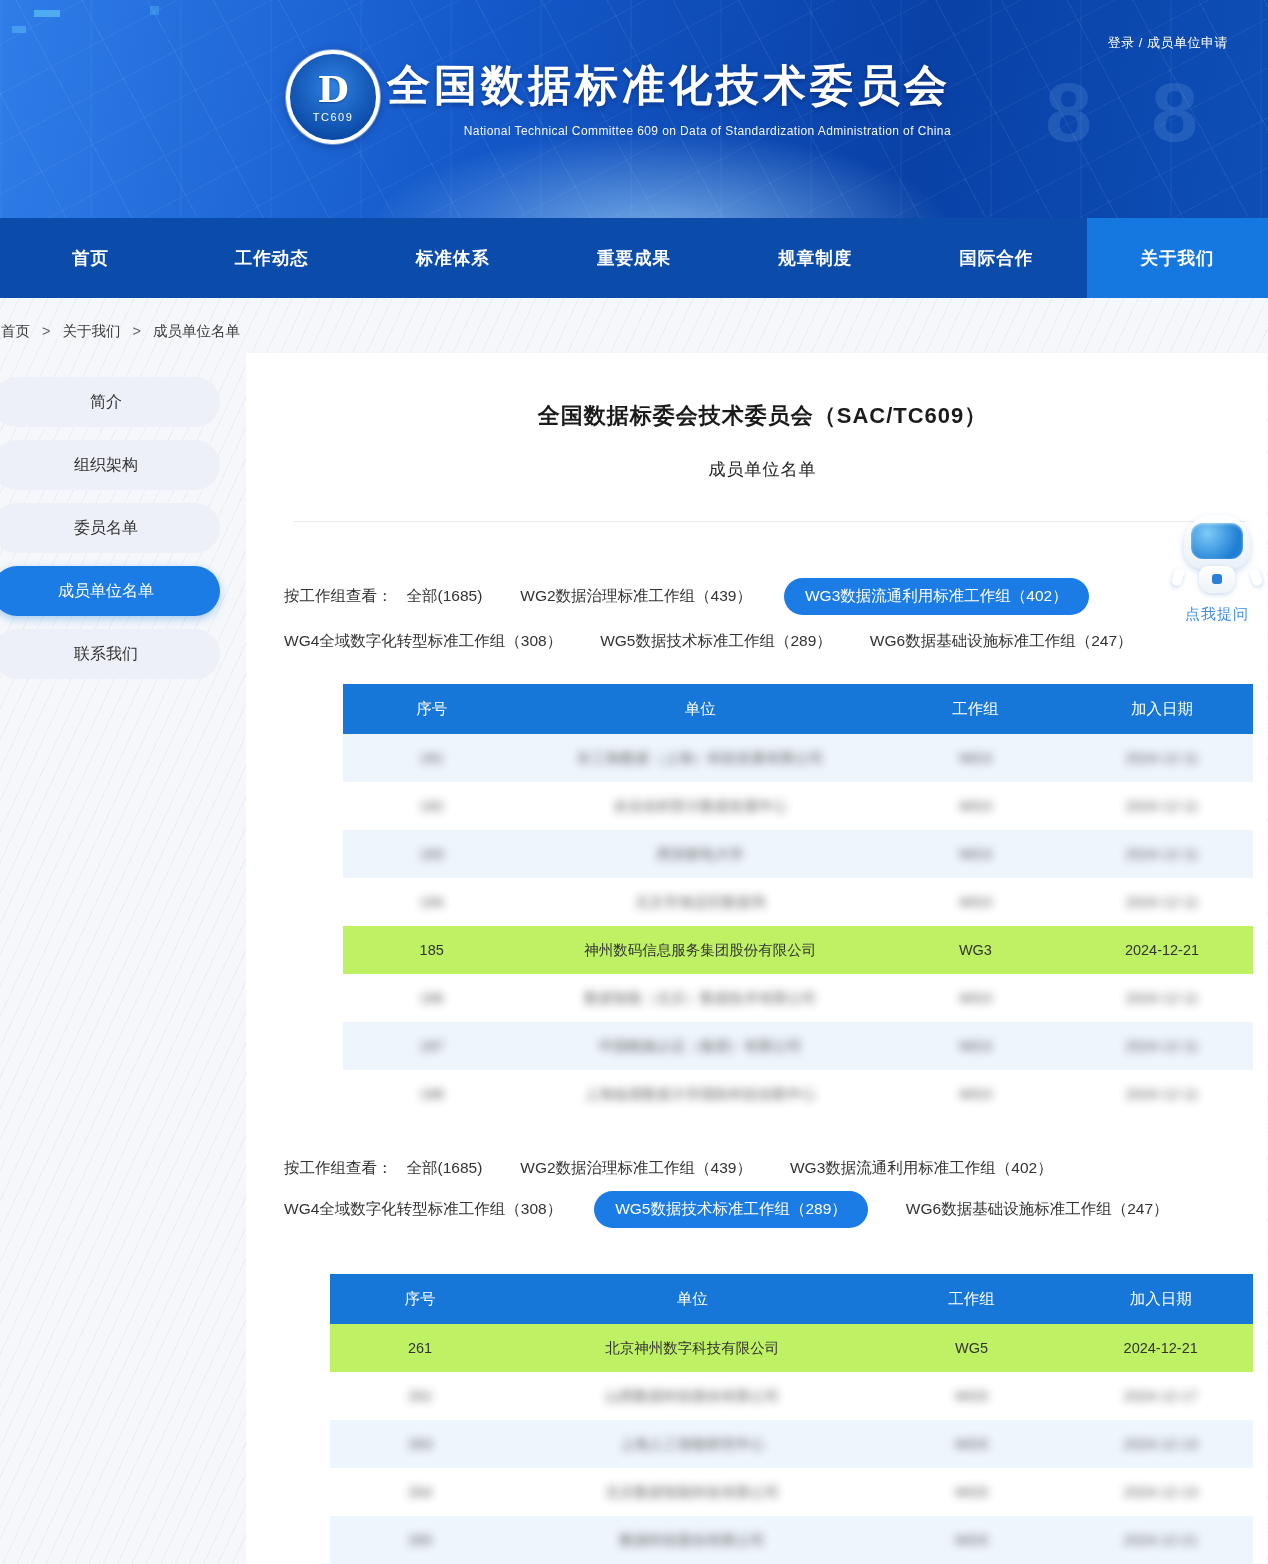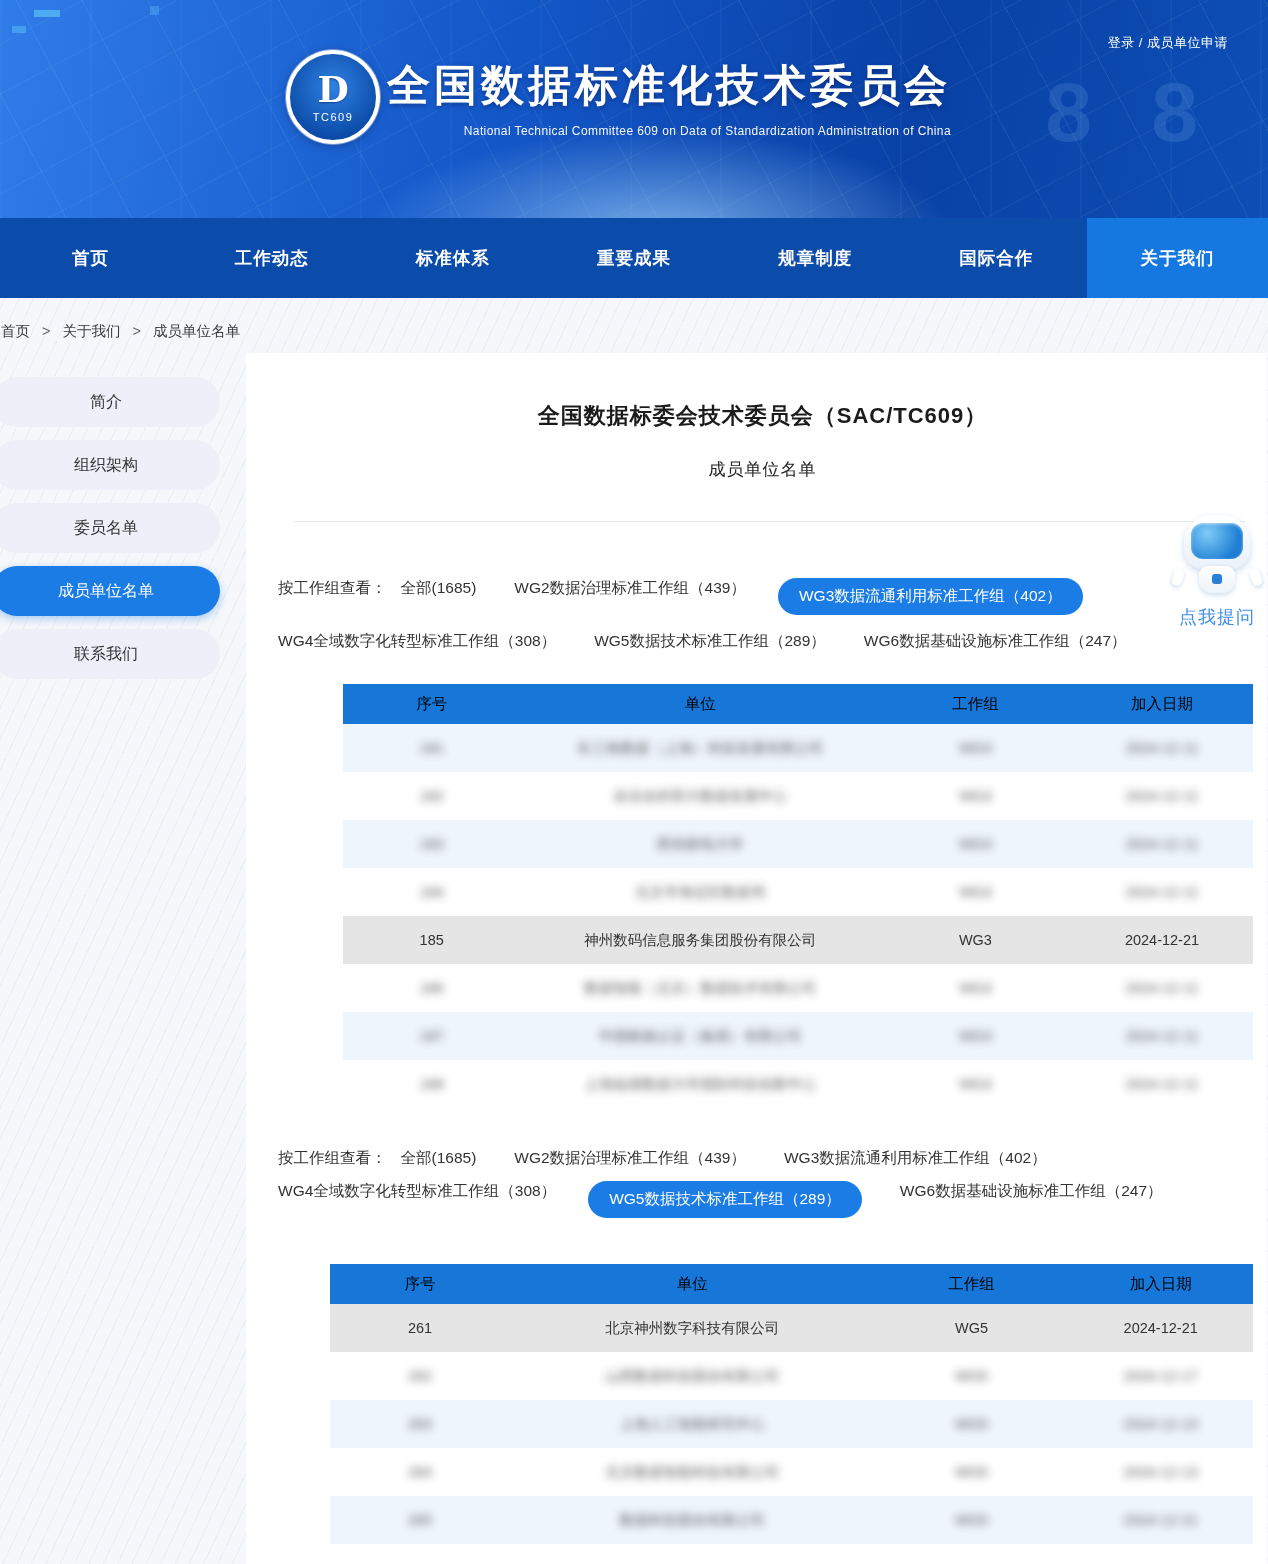--- a/index.html
+++ b/index.html
@@ -105,46 +105,46 @@
   }
   .mascot-body {
     width:36px; height:27px; margin:-3px auto 0; position:relative;
     background:linear-gradient(180deg,#ffffff,#edf3fa);
     border-radius:9px 9px 13px 13px; box-shadow:0 2px 5px rgba(90,140,200,.3);
   }
   .mascot-badge { position:absolute; left:13px; top:8px; width:10px; height:10px; border-radius:3px; background:#2a7fd8; }
   .mascot-arm { position:absolute; top:2px; width:10px; height:18px; border-radius:6px; background:#fff; box-shadow:0 2px 4px rgba(90,140,200,.3); }
   .arm-l { left:-26px; transform:rotate(18deg); }
   .arm-r { right:-26px; transform:rotate(-18deg); }
-  .assistant-label { margin-top:12px; font-size:18px; color:#3e8ee6; letter-spacing:1px; }
-
-  
-  .filter-line { display:flex; margin-left:6px; font-size:15.5px; color:#333; }
+  .assistant-label { margin-top:12px; font-size:15px; color:#3e8ee6; letter-spacing:1px; }
+
+  
+  .filter-line { display:flex; align-items:center; margin-left:12px; font-size:15.5px; color:#333; }
   .fl-1a { margin-top:56px; }
   .fl-1b { margin-top:16px; }
   .fl-2a { margin-top:40px; }
   .fl-2b { margin-top:12px; }
   .filter-label { margin-right:14px; }
   .filter-item { margin-right:38px; white-space:nowrap; }
   .filter-item.pill {
     background:#1b7ce6; color:#fff; padding:8px 21px; border-radius:19px;
     margin-left:-6px;
   }
 
   
   .table { margin:32px 0 0 71px; width:910px; }
   .table-2 { margin-left:58px; width:923px; margin-top:46px; }
   .thead, .trow {
     display:grid; grid-template-columns:19.5% 39.5% 21% 20%;
     align-items:center; text-align:center;
   }
-  .thead { background:#1677d9; color:#000000; height:40px; font-size:15.5px; }
+  .thead { background:#1677d9; color:#ffffff; height:50px; font-size:15.5px; }
   .trow { height:48px; font-size:14.5px; color:#333; background:#fff; }
   .trow.alt { background:#eef5fc; }
-  .trow.hl { background:#e5e5e5; }
+  .trow.hl { background:#bef264; }
   .blur .cell { filter:blur(4px); opacity:.8; user-select:none; }
 </style>
 </head>
 <body>
 
 <header class="banner">
   <span class="deco-dash d1"></span>
   <span class="deco-dash d2"></span>
   <span class="deco-dash d3"></span>
   <div class="banner-digits">8 8</div>

